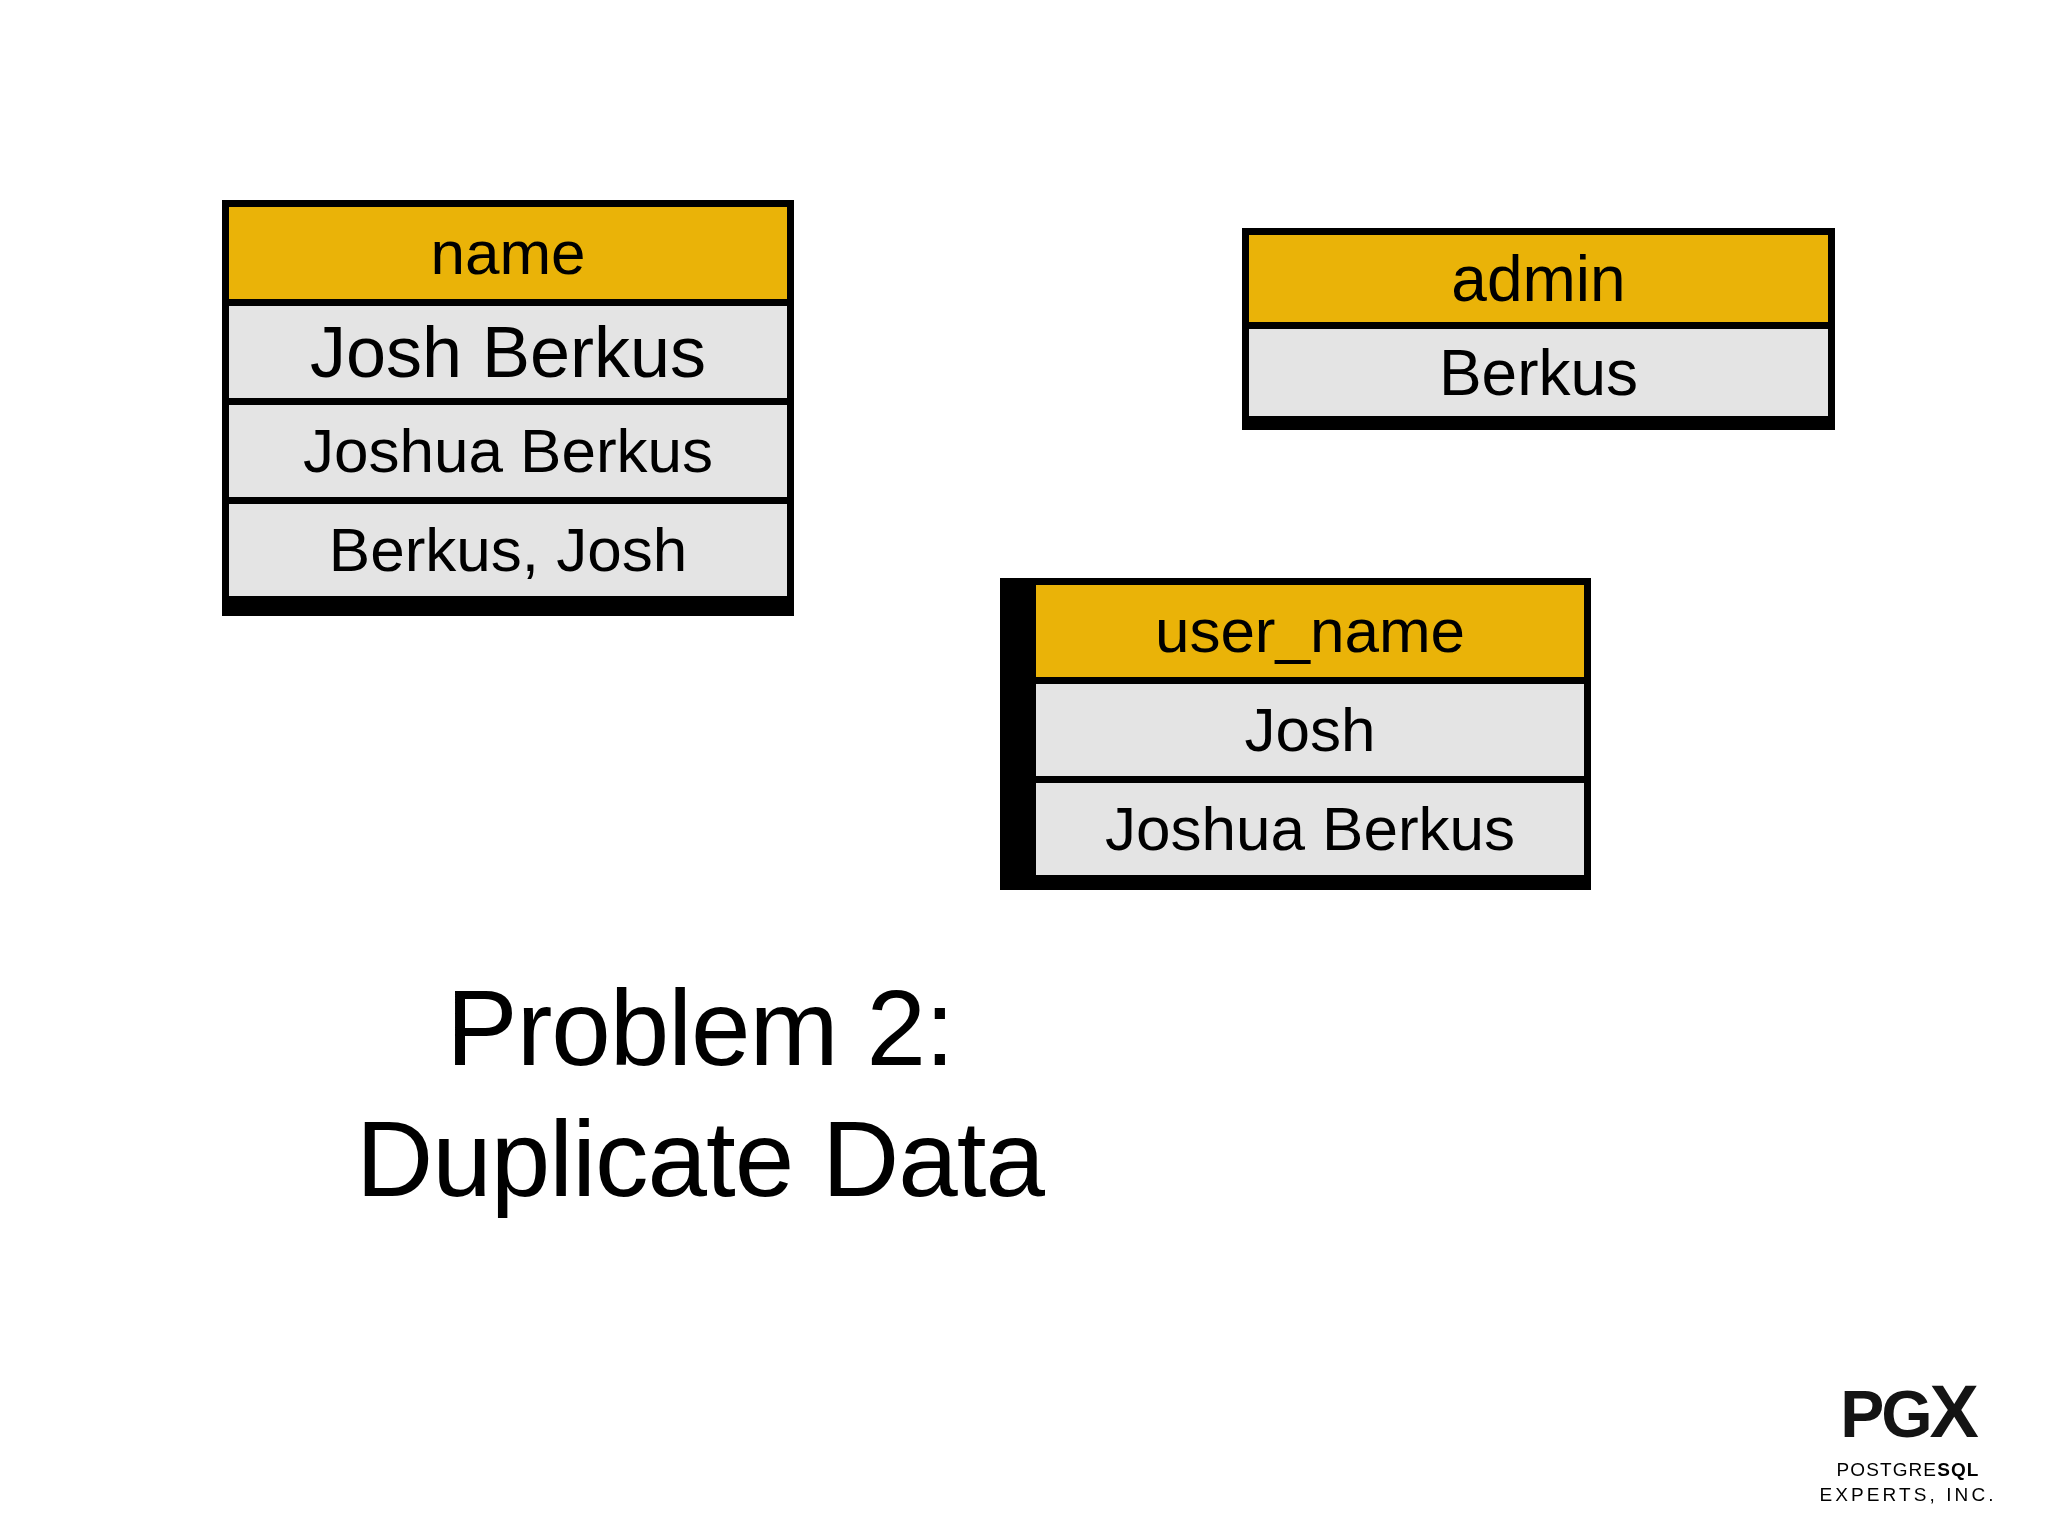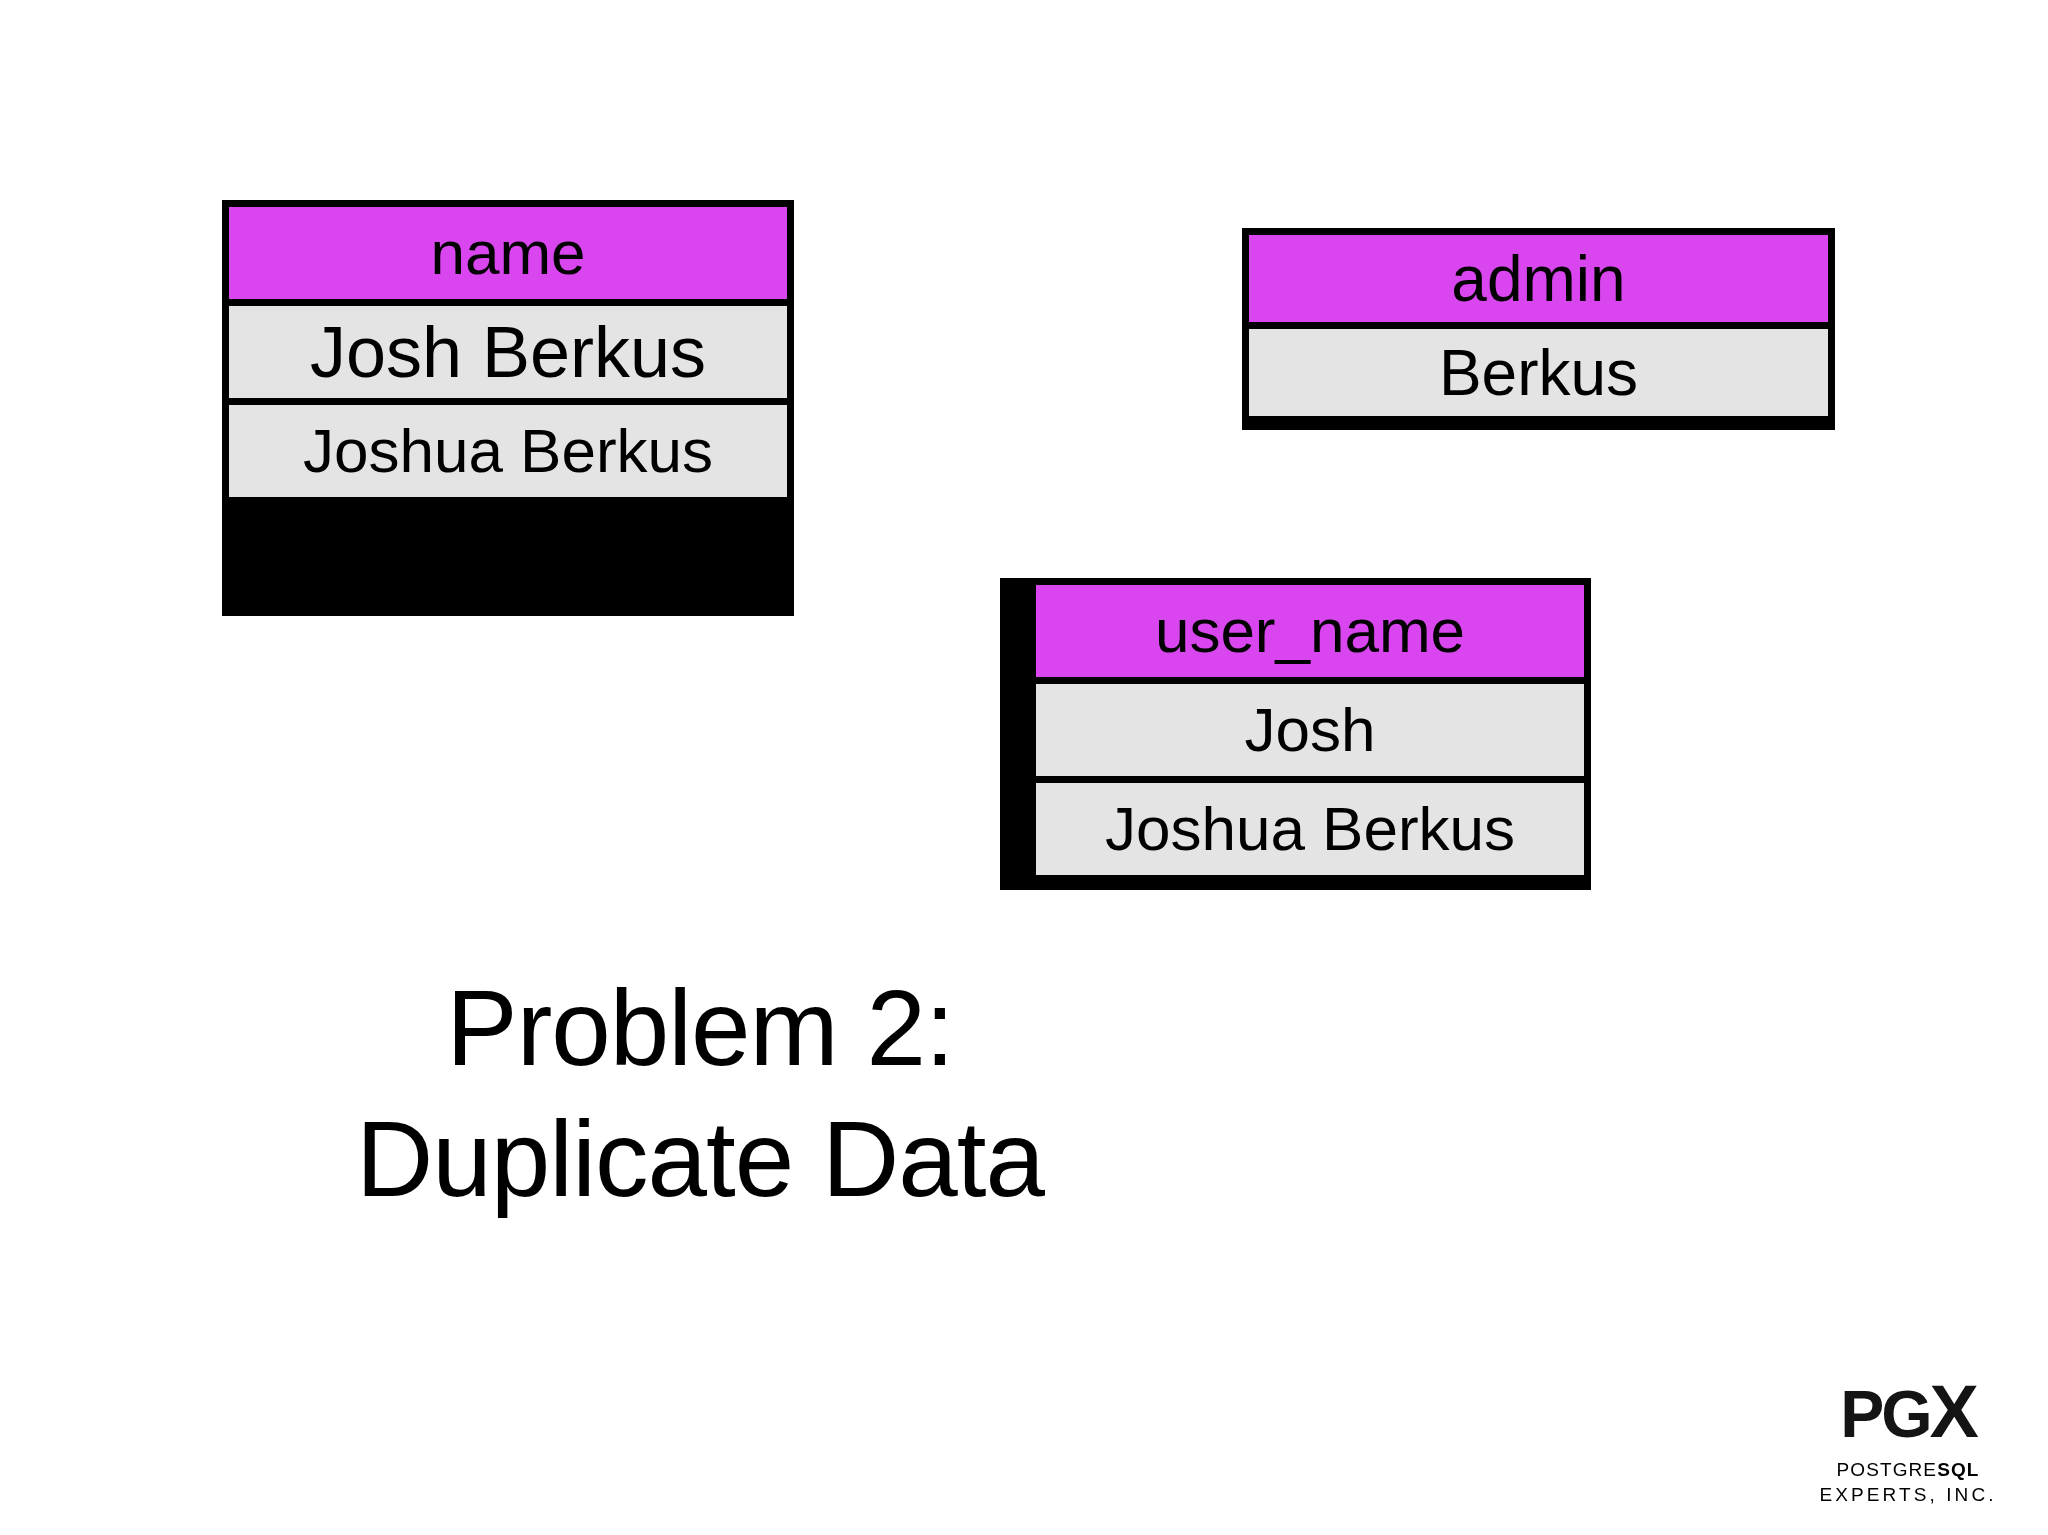--- a/index.html
+++ b/index.html
@@ -29,21 +29,21 @@
   .tbl .cell {
     box-sizing: border-box;
     display: flex;
     align-items: center;
     justify-content: center;
     white-space: nowrap;
     line-height: 1;
     overflow: hidden;
   }
   .tbl .cell.header {
-    background: #d946ef;
+    background: #eab308;
   }
   .tbl .cell.row {
     background: #e4e4e4;
   }
 
   
   #table-name {
     left: 222px;
     top: 200px;
     width: 572px;
@@ -123,20 +123,21 @@
     color: #000000;
   }
 </style>
 </head>
 <body>
 
 <div class="tbl" id="table-name">
   <div class="cell header">name</div>
   <div class="cell row">Josh Berkus</div>
   <div class="cell row wide">Joshua Berkus</div>
+  <div class="cell row wide">Berkus, Josh</div>
 </div>
 
 <div class="tbl" id="table-admin">
   <div class="cell header">admin</div>
   <div class="cell row">Berkus</div>
 </div>
 
 <div class="tbl" id="table-username">
   <div class="cell header">user_name</div>
   <div class="cell row">Josh</div>

